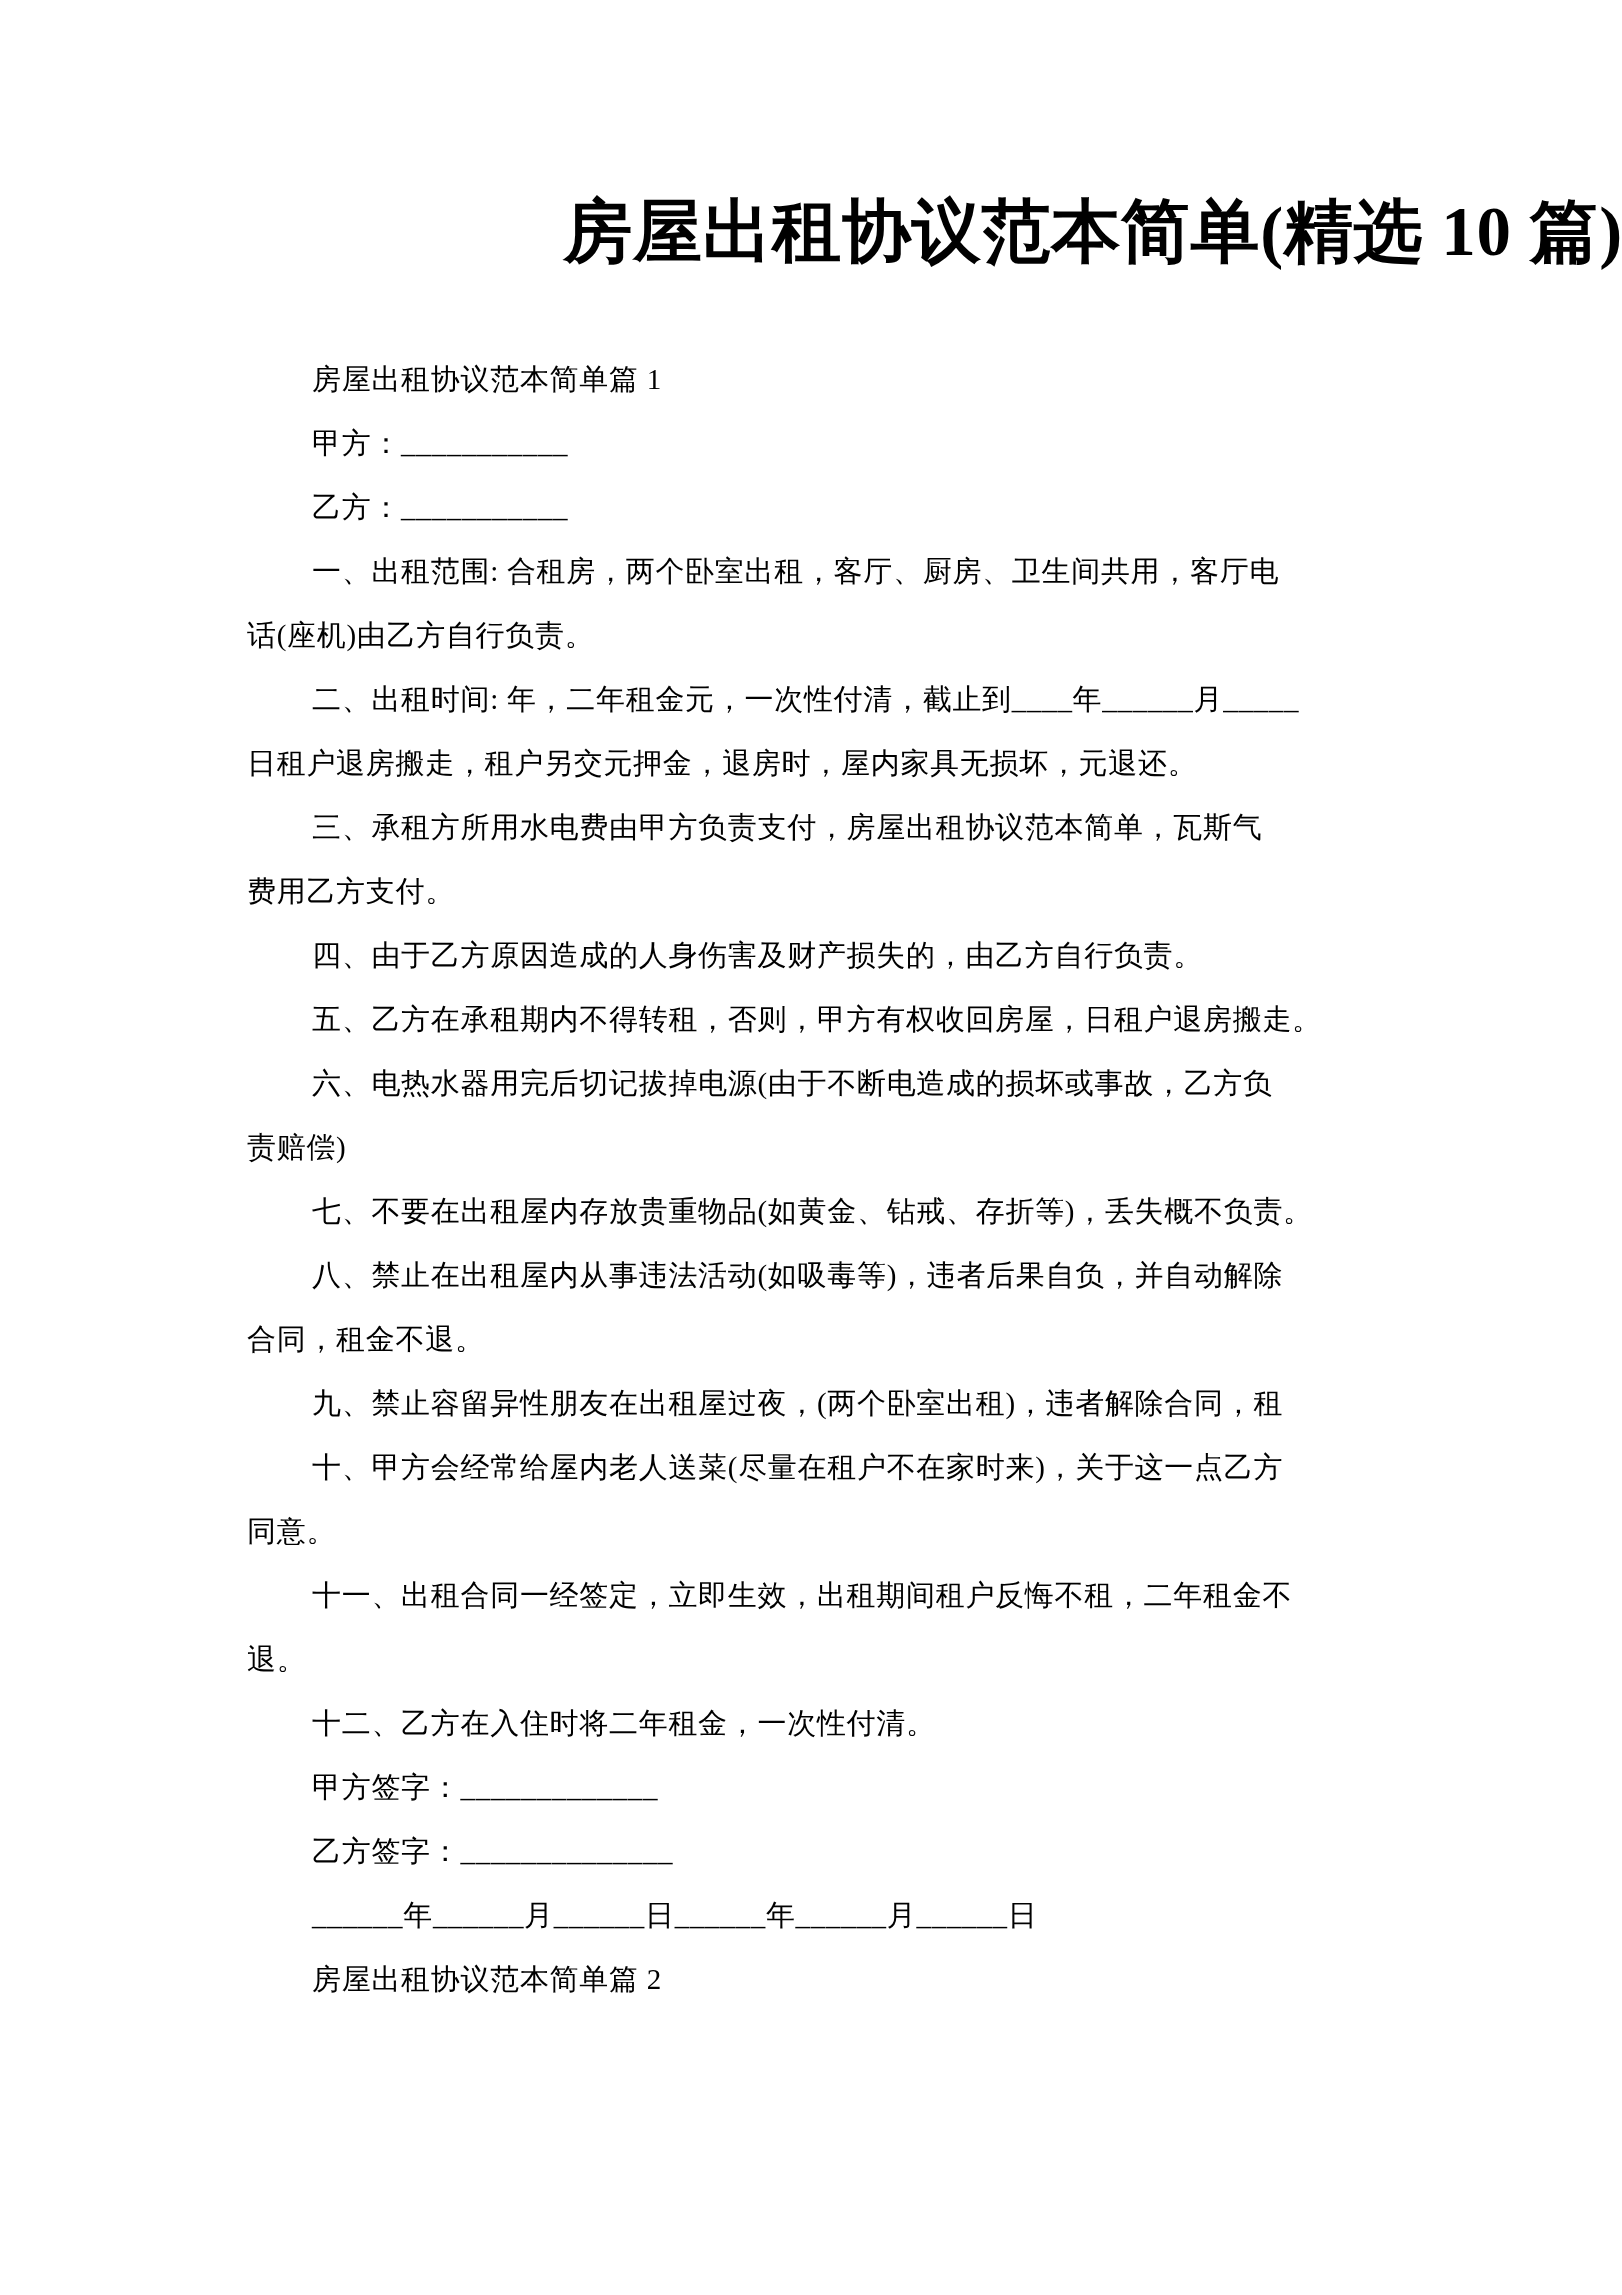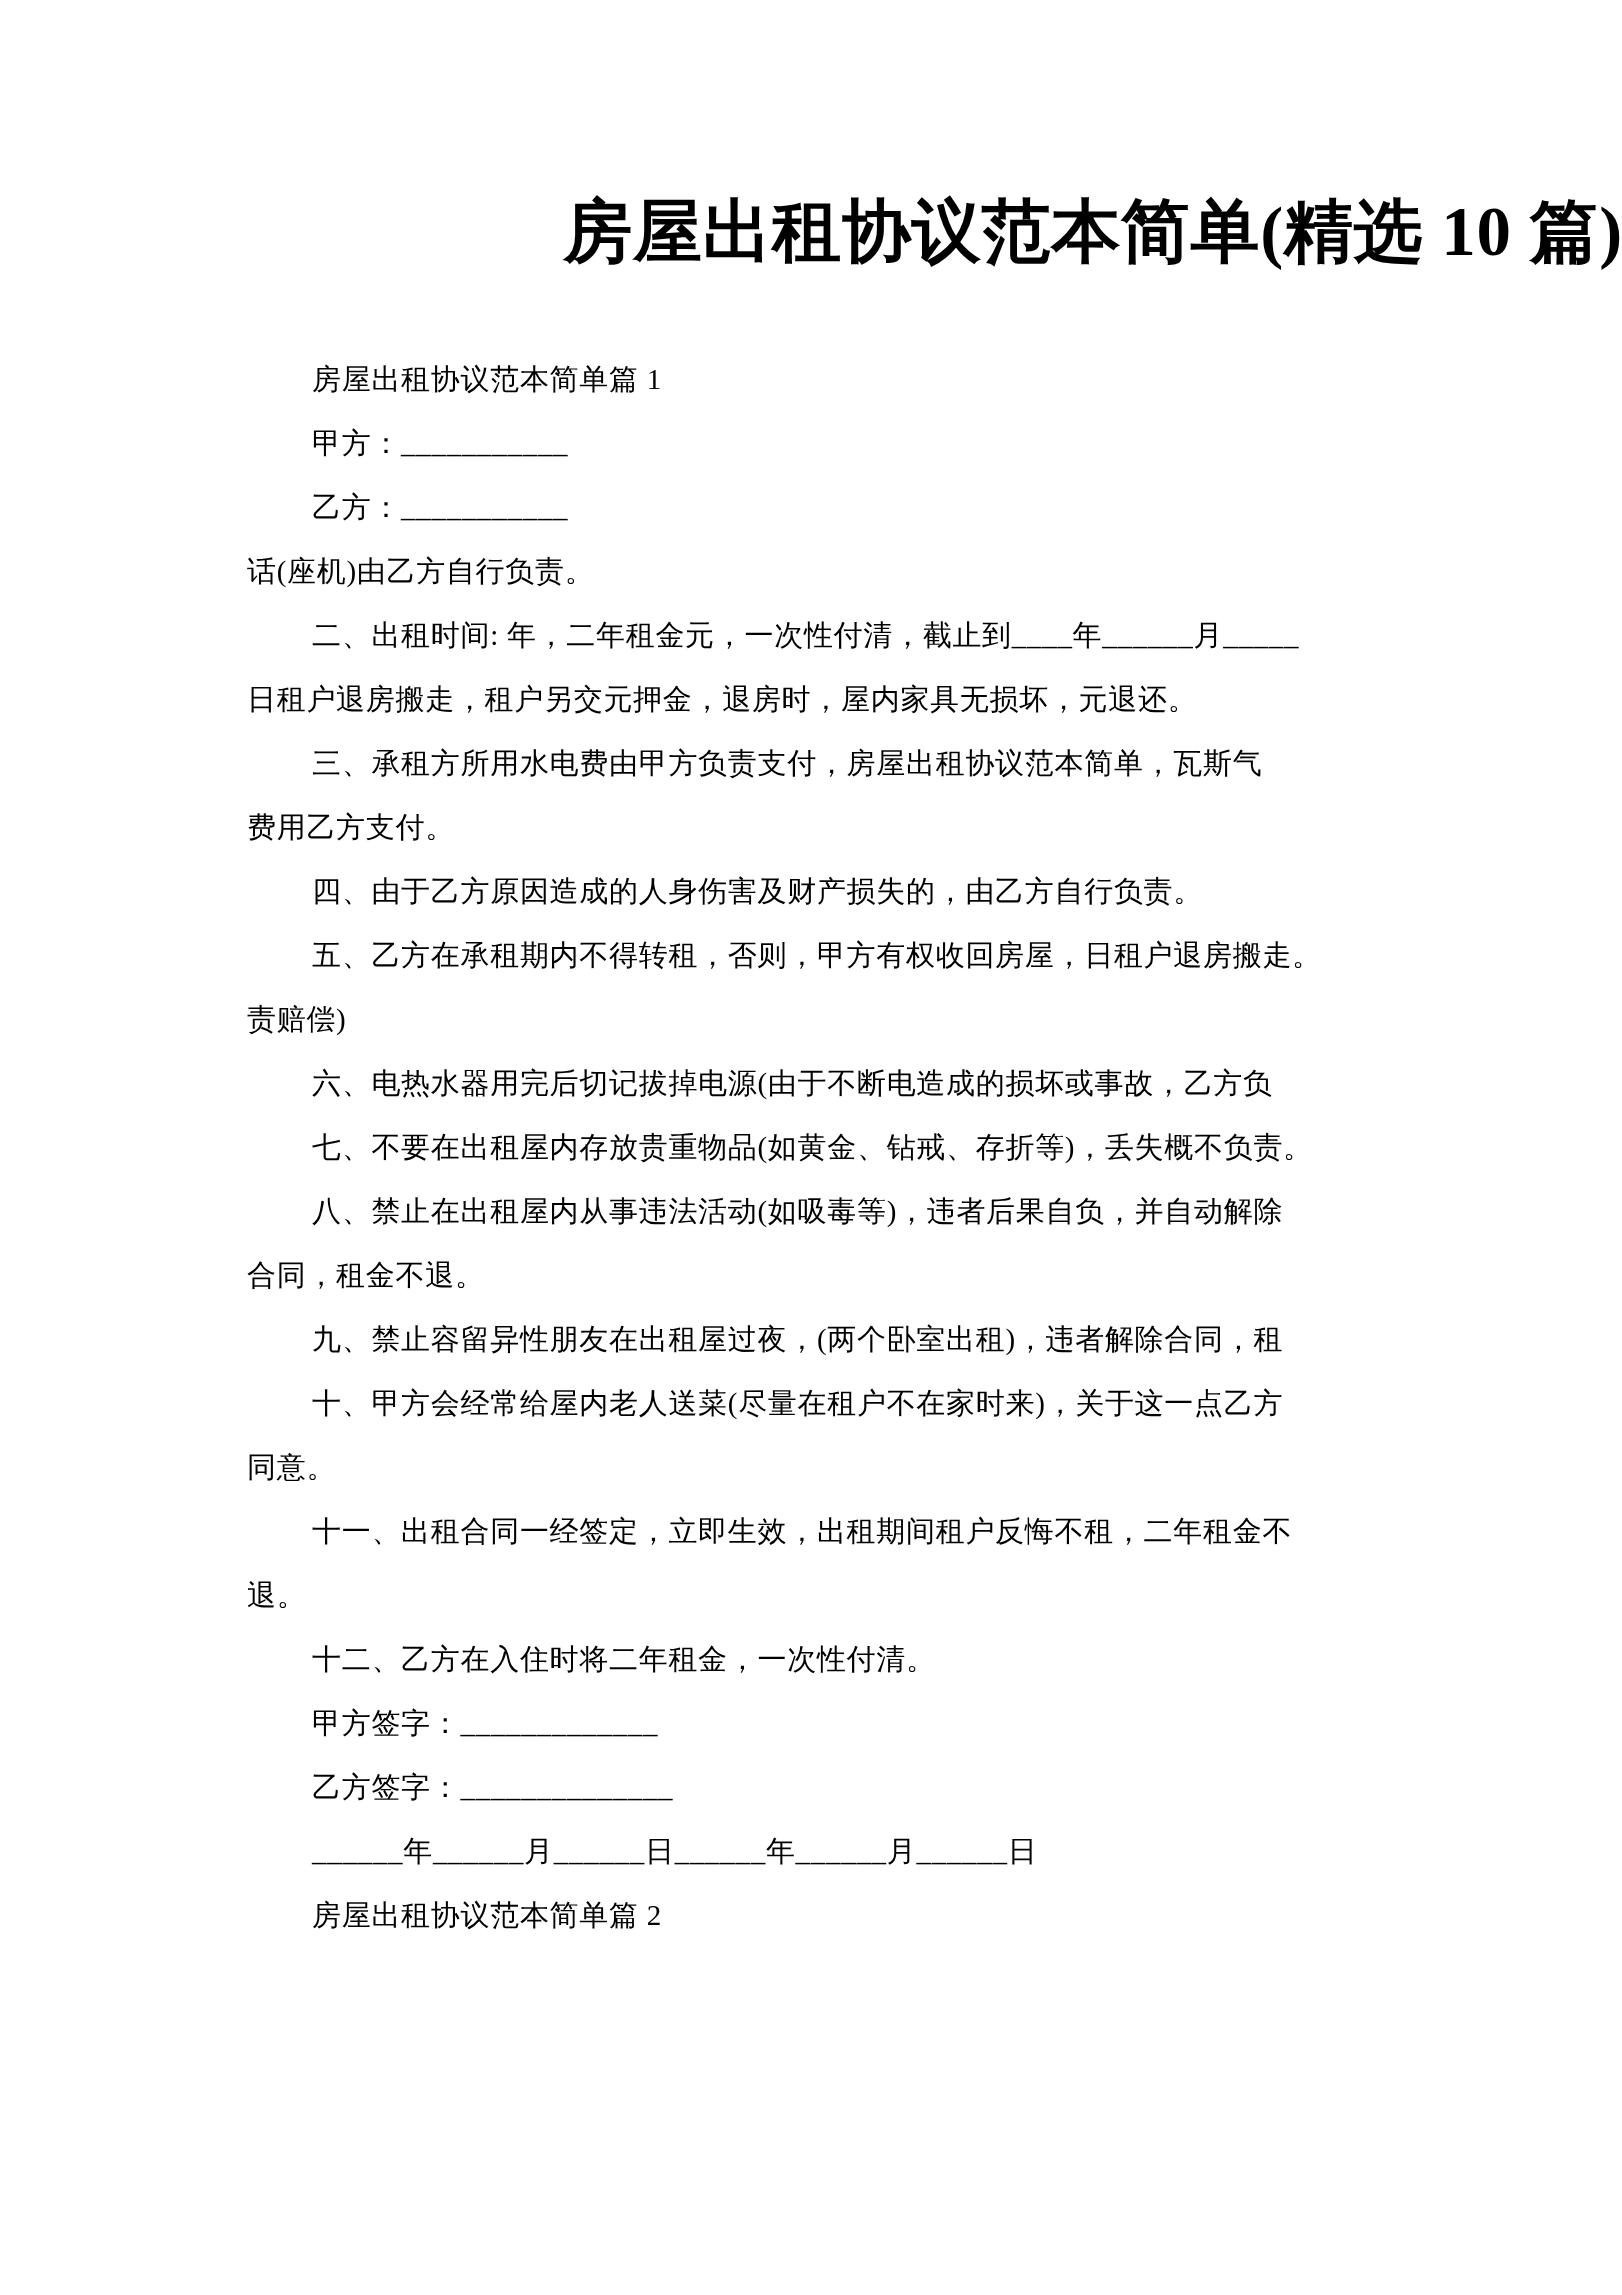--- a/index.html
+++ b/index.html
@@ -43,29 +43,30 @@
 </style>
 </head>
 <body>
 
 <div class="page">
   <div class="doc-title">房屋出租协议范本简单(精选 10 篇)</div>
   <div class="doc-body">
       <div class="line indent">房屋出租协议范本简单篇 1</div>
       <div class="line indent">甲方：___________</div>
       <div class="line indent">乙方：___________</div>
+      <div class="line indent">一、出租范围: 合租房，两个卧室出租，客厅、厨房、卫生间共用，客厅电</div>
       <div class="line">话(座机)由乙方自行负责。</div>
       <div class="line indent">二、出租时间: 年，二年租金元，一次性付清，截止到____年______月_____</div>
       <div class="line">日租户退房搬走，租户另交元押金，退房时，屋内家具无损坏，元退还。</div>
       <div class="line indent">三、承租方所用水电费由甲方负责支付，房屋出租协议范本简单，瓦斯气</div>
       <div class="line">费用乙方支付。</div>
       <div class="line indent">四、由于乙方原因造成的人身伤害及财产损失的，由乙方自行负责。</div>
       <div class="line indent">五、乙方在承租期内不得转租，否则，甲方有权收回房屋，日租户退房搬走。</div>
+      <div class="line indent">六、电热水器用完后切记拔掉电源(由于不断电造成的损坏或事故，乙方负</div>
       <div class="line">责赔偿)</div>
-      <div class="line indent">六、电热水器用完后切记拔掉电源(由于不断电造成的损坏或事故，乙方负</div>
       <div class="line indent">七、不要在出租屋内存放贵重物品(如黄金、钻戒、存折等)，丢失概不负责。</div>
       <div class="line indent">八、禁止在出租屋内从事违法活动(如吸毒等)，违者后果自负，并自动解除</div>
       <div class="line">合同，租金不退。</div>
       <div class="line indent">九、禁止容留异性朋友在出租屋过夜，(两个卧室出租)，违者解除合同，租</div>
       <div class="line indent">十、甲方会经常给屋内老人送菜(尽量在租户不在家时来)，关于这一点乙方</div>
       <div class="line">同意。</div>
       <div class="line indent">十一、出租合同一经签定，立即生效，出租期间租户反悔不租，二年租金不</div>
       <div class="line">退。</div>
       <div class="line indent">十二、乙方在入住时将二年租金，一次性付清。</div>
       <div class="line indent">甲方签字：_____________</div>

